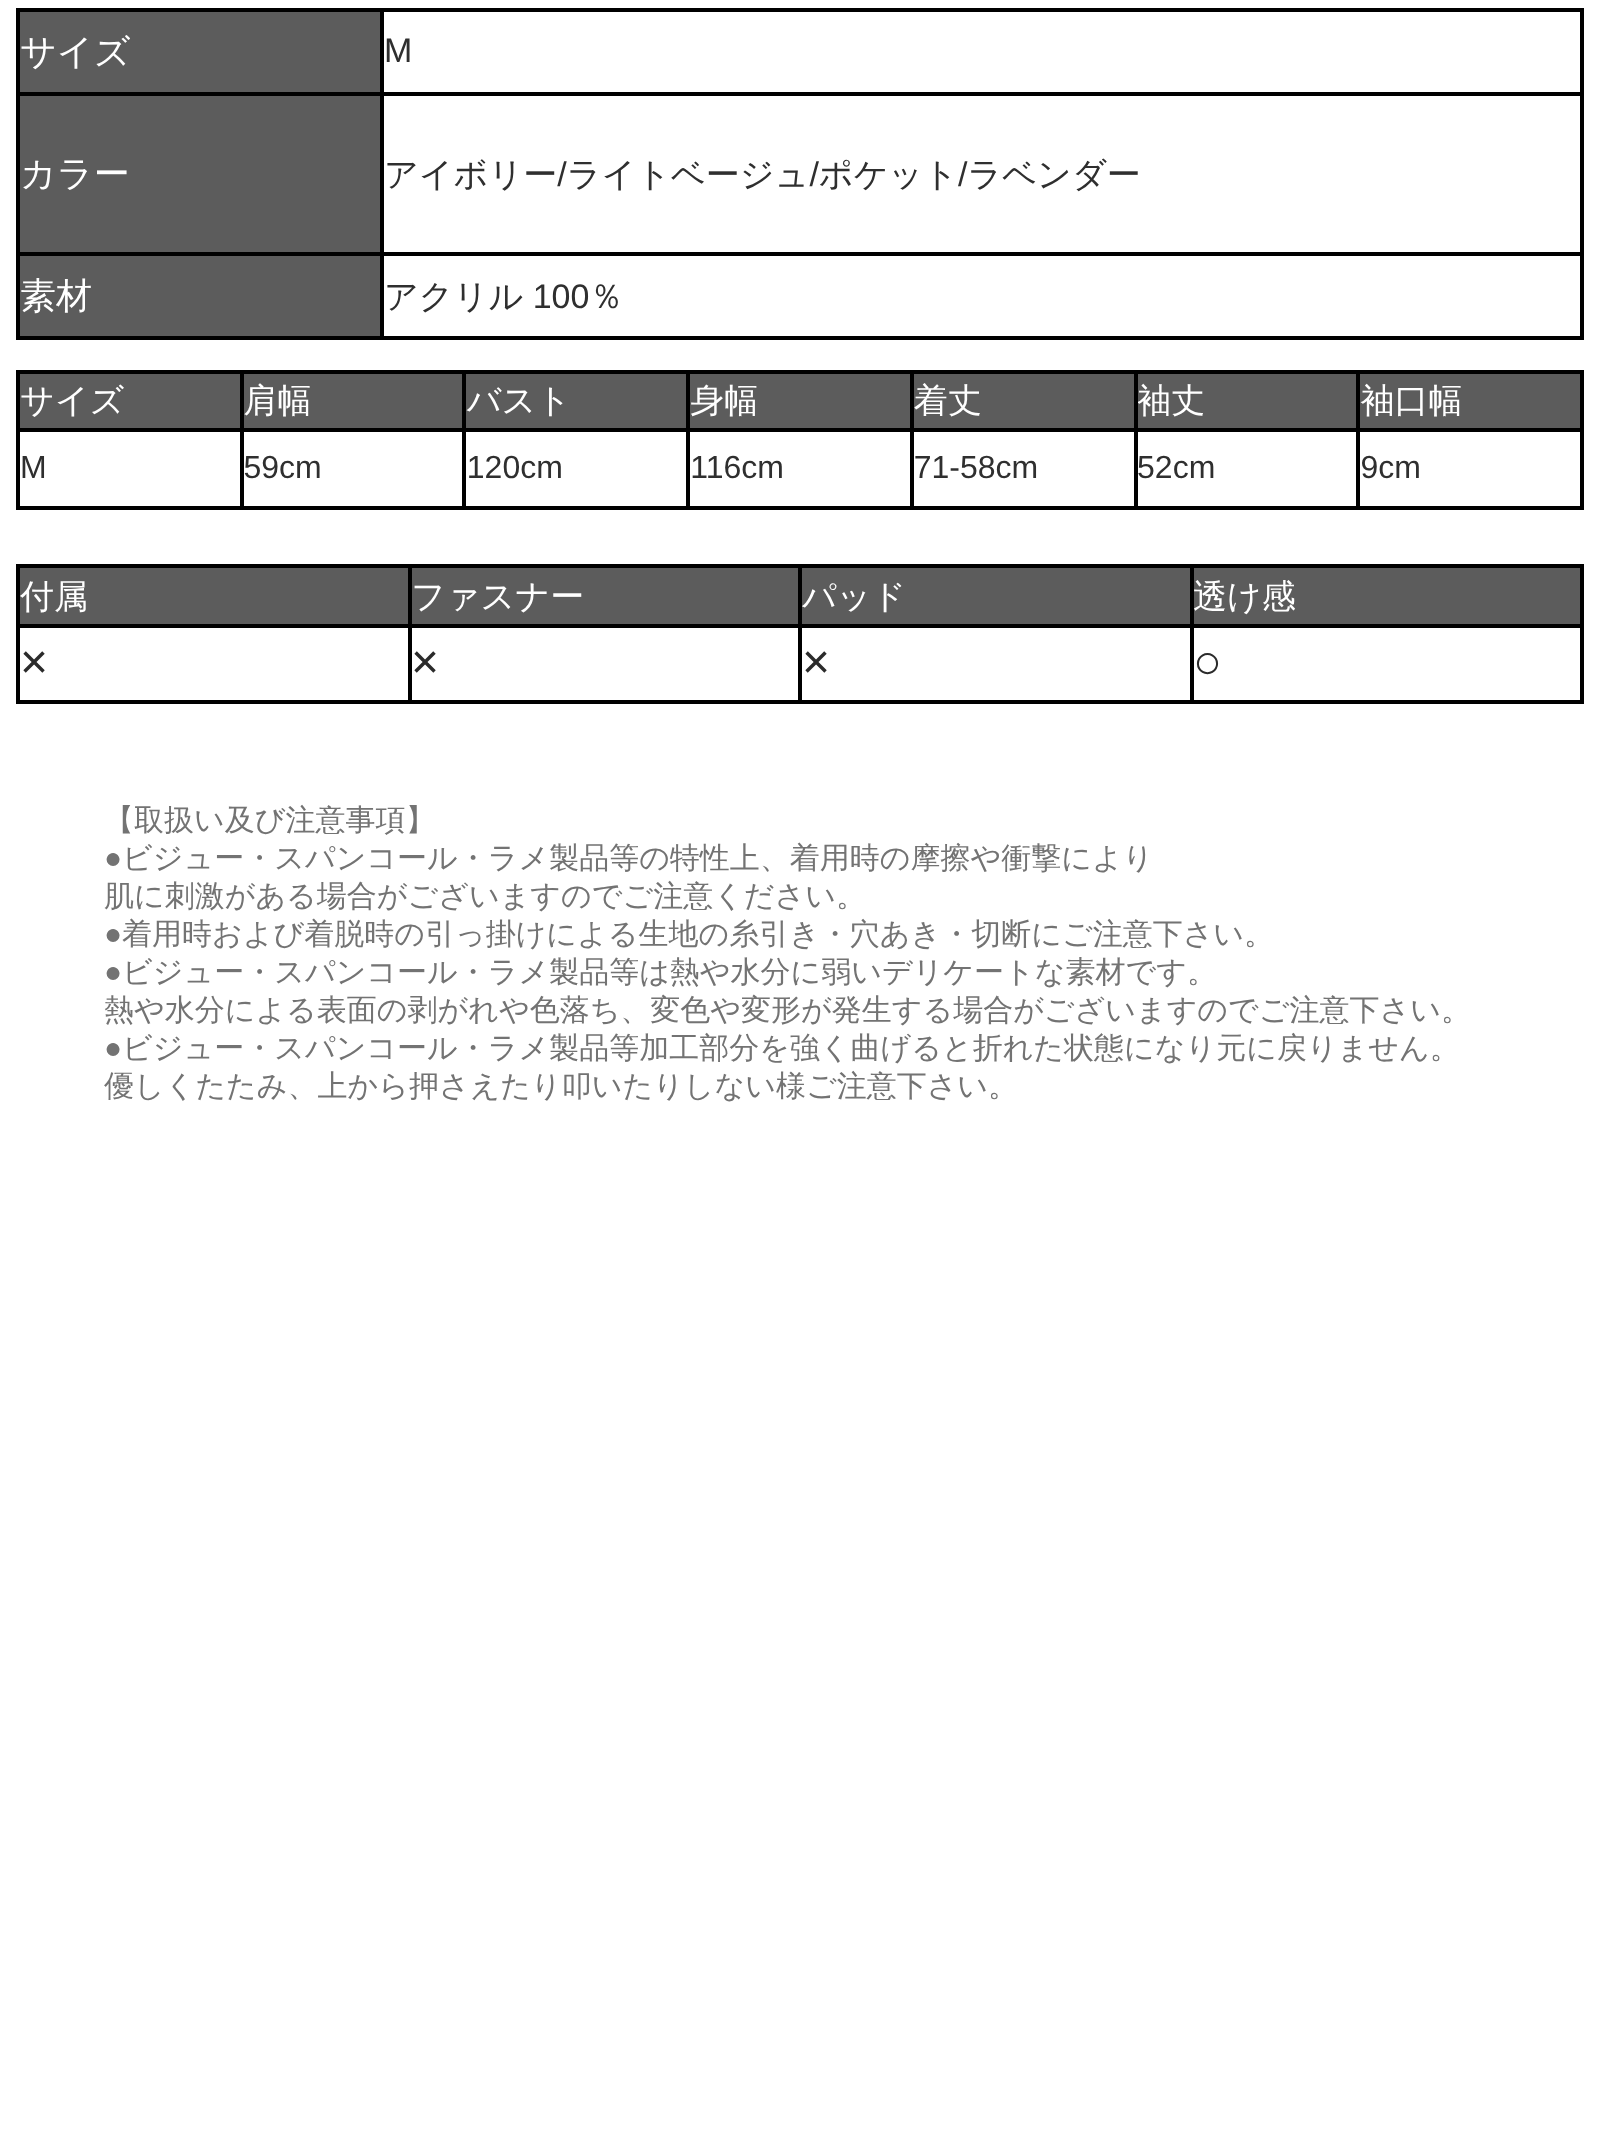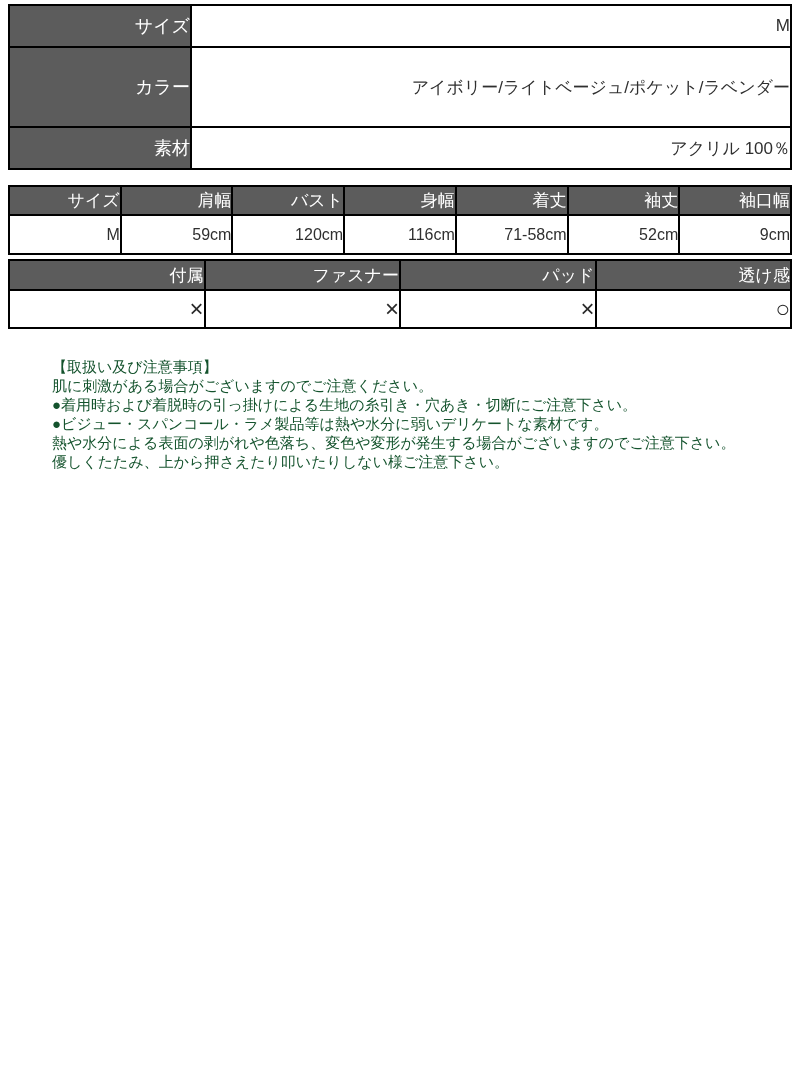--- a/index.html
+++ b/index.html
@@ -15,21 +15,21 @@
     width:784px;
     padding:4px 8px 0 8px;
   }
   table{
     border-collapse:collapse;
     width:784px;
     table-layout:fixed;
   }
   th,td{
     border:2px solid #000000;
-    text-align:right;
+    text-align:left;
     vertical-align:middle;
     padding:0;
     overflow:hidden;
     white-space:nowrap;
   }
   th{
     background:#5c5c5c;
     color:#ffffff;
     font-weight:normal;
     font-size:18px;
@@ -42,38 +42,38 @@
   
   .t1 th{width:180px;}
   .t1 .r1 th,.t1 .r1 td{height:40px;}
   .t1 .r2 th,.t1 .r2 td{height:78px;}
   .t1 .r3 th,.t1 .r3 td{height:40px;}
   
   .t2{margin-top:15px;}
   .t2 th{height:27px;font-size:17px;}
   .t2 td{height:37px;font-size:16px;}
   
-  .t3{margin-top:4px;}
+  .t3{margin-top:27px;}
   .t3 th{height:28px;font-size:17px;}
   .t3 td{height:36px;}
   .t4{margin-top:3px;}
   .t4 th{height:28px;font-size:17px;}
   .t4 td{height:38px;}
   td.sym{
     font-size:24px;
     font-weight:300;
     color:#2b2b2b;
     line-height:1;
   }
   
   .notes{
-    margin-top:28px;
+    margin-top:49px;
     padding-left:44px;
     padding-right:10px;
-    color:#14532d;
+    color:#737373;
     font-size:15px;
     line-height:19px;
     letter-spacing:0px;
   }
   .notes div{white-space:nowrap;}
 </style>
 </head>
 <body>
 
 <div class="page">
@@ -131,20 +131,22 @@
       <td class="sym">×</td>
       <td class="sym">×</td>
       <td class="sym">○</td>
     </tr>
   </tbody>
     </table>
 
 
   <div class="notes">
     <div>【取扱い及び注意事項】</div>
+    <div>●ビジュー・スパンコール・ラメ製品等の特性上、着用時の摩擦や衝撃により</div>
     <div>肌に刺激がある場合がございますのでご注意ください。</div>
     <div>●着用時および着脱時の引っ掛けによる生地の糸引き・穴あき・切断にご注意下さい。</div>
     <div>●ビジュー・スパンコール・ラメ製品等は熱や水分に弱いデリケートな素材です。</div>
     <div>熱や水分による表面の剥がれや色落ち、変色や変形が発生する場合がございますのでご注意下さい。</div>
+    <div>●ビジュー・スパンコール・ラメ製品等加工部分を強く曲げると折れた状態になり元に戻りません。</div>
     <div>優しくたたみ、上から押さえたり叩いたりしない様ご注意下さい。</div>
   </div>
 
 </div>
 
 </body></html>

